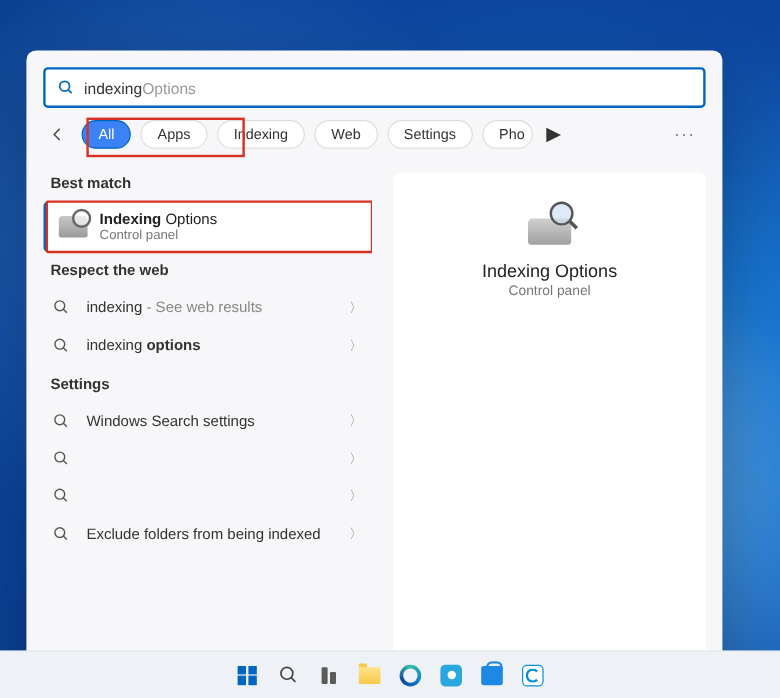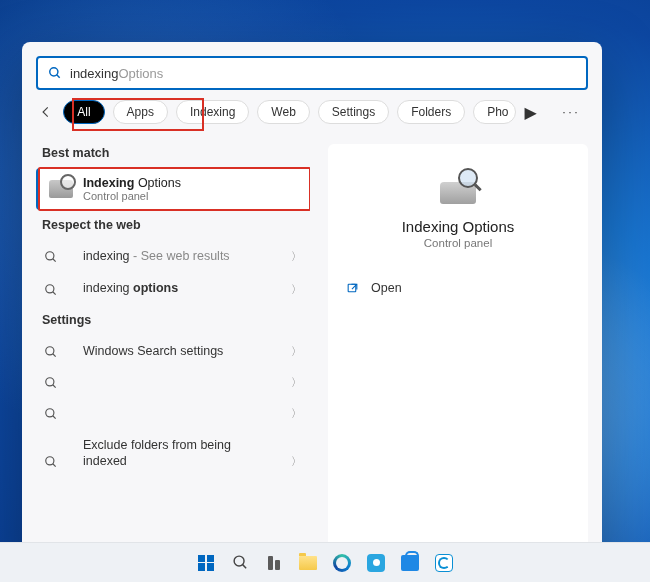--- a/index.html
+++ b/index.html
@@ -36,21 +36,21 @@
 .search-suggest { color: #999; }
 
 .tabrow {
   display: flex; align-items: center; padding: 0 14px 10px; gap: 8px;
 }
 .back-btn { width: 24px; height: 24px; display: flex; align-items: center; justify-content: center; color: #444; cursor: pointer; }
 .tab-pill {
   padding: 4px 13px; border-radius: 14px; font-size: 12px; background: #fff; border: 1px solid #ddd;
   color: #333; cursor: pointer; white-space: nowrap;
 }
-.tab-pill.active { background: #000000; color: #fff; border-color: #0067c0; }
+.tab-pill.active { background: #3b82f6; color: #fff; border-color: #0067c0; }
 .tab-more { width: 18px; display: flex; align-items: center; justify-content: center; color: #333; }
 .tab-spacer { flex: 1; }
 .tab-menu { padding: 0 8px; color: #333; letter-spacing: 2px; font-size: 12px; cursor: pointer; }
 
 .content { flex: 1; display: flex; min-height: 0; }
 .left-col { width: 288px; padding: 4px 0 10px 14px; overflow: hidden; }
 .right-col { flex: 1; padding: 10px 14px 10px 18px; }
 
 .section-h { font-size: 12.5px; font-weight: 600; color: #333; margin: 8px 0 8px 6px; }
 
@@ -70,21 +70,21 @@
 .ic-index::after {
   content: ''; position: absolute; right: -3px; top: -6px; width: 12px; height: 12px;
   border-radius: 50%; border: 2px solid #666; background: rgba(255,255,255,0.6);
 }
 .rc-title { font-size: 12.5px; color: #222; }
 .rc-title b { font-weight: 600; }
 .rc-sub { font-size: 11px; color: #777; }
 
 .web-list, .set-list { list-style: none; margin-top: 2px; }
 .li-row {
-  display: flex; align-items: flex-end; padding: 8px 8px; gap: 25px; cursor: pointer;
+  display: flex; align-items: center; padding: 8px 8px; gap: 14px; cursor: pointer;
   font-size: 12.5px; color: #333;
 }
 .li-row .chev { margin-left: auto; color: #888; font-size: 11px; }
 .li-ic { width: 14px; height: 14px; flex-shrink: 0; color: #555; }
 .li-text { flex: 1; line-height: 1.3; }
 .li-text .dim { color: #888; }
 .li-text b { font-weight: 600; }
 
 .detail-card {
   background: #fff; border-radius: 6px; height: 100%; padding: 24px 14px 14px;
@@ -162,21 +162,20 @@
     <div class="back-btn">
       <svg width="14" height="14" viewBox="0 0 24 24" fill="none" stroke="currentColor" stroke-width="2">
           <path d="M15 4 L7 12 L15 20"></path>
         </svg>
     </div>
     <div class="tab-pill active">All</div>
     <div class="tab-pill">Apps</div>
     <div class="tab-pill">Indexing</div>
     <div class="tab-pill">Web</div>
     <div class="tab-pill">Settings</div>
-    <div class="tab-pill">Folders</div>
     <div class="tab-pill" style="padding-right:6px">Pho</div>
     <div class="tab-more">▶</div>
     <div class="tab-spacer"></div>
     <div class="tab-menu">···</div>
   </div>
 
   <div class="content">
     <div class="left-col">
       <div class="section-h">Best match</div>
       <div class="result-card">
@@ -245,28 +244,20 @@
 
     <div class="right-col">
       <div class="detail-card">
         <div class="detail-icon">
           <div class="base"></div>
             <div class="lens"></div>
             <div class="handle"></div>
         </div>
         <div class="detail-title">Indexing Options</div>
         <div class="detail-sub">Control panel</div>
-        <div class="detail-action">
-          <svg class="open-ic" viewBox="0 0 24 24" fill="none" stroke="currentColor" stroke-width="2">
-              <rect x="4" y="4" width="14" height="14" rx="1"></rect>
-              <path d="M10 4 H20 V14"></path>
-              <path d="M20 4 L11 13"></path>
-            </svg>
-          <span>Open</span>
-        </div>
       </div>
     </div>
   </div>
 </div>
 
 <div class="taskbar">
   <div class="tb-item">
       <div class="win-logo">
         <span></span>
         <span></span>

